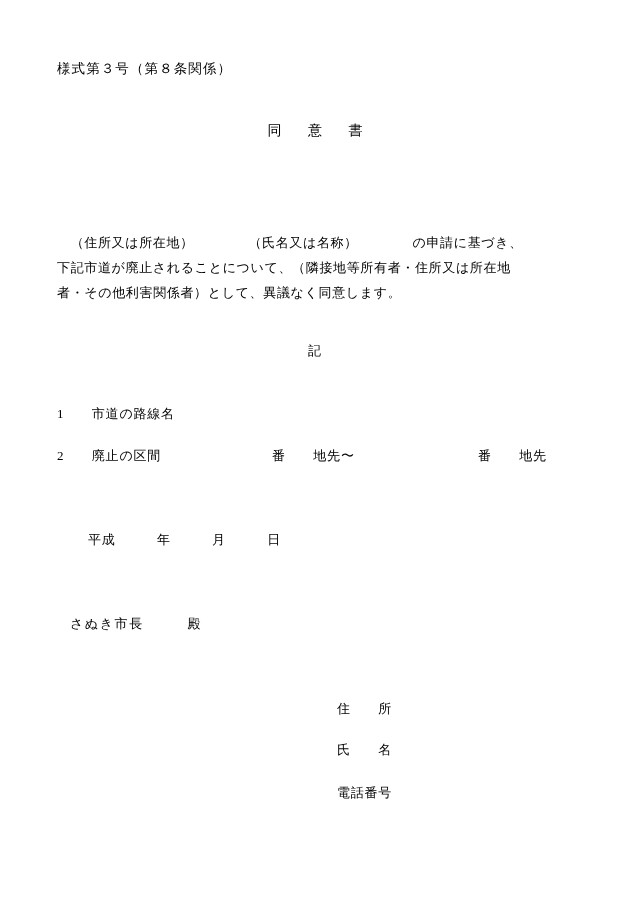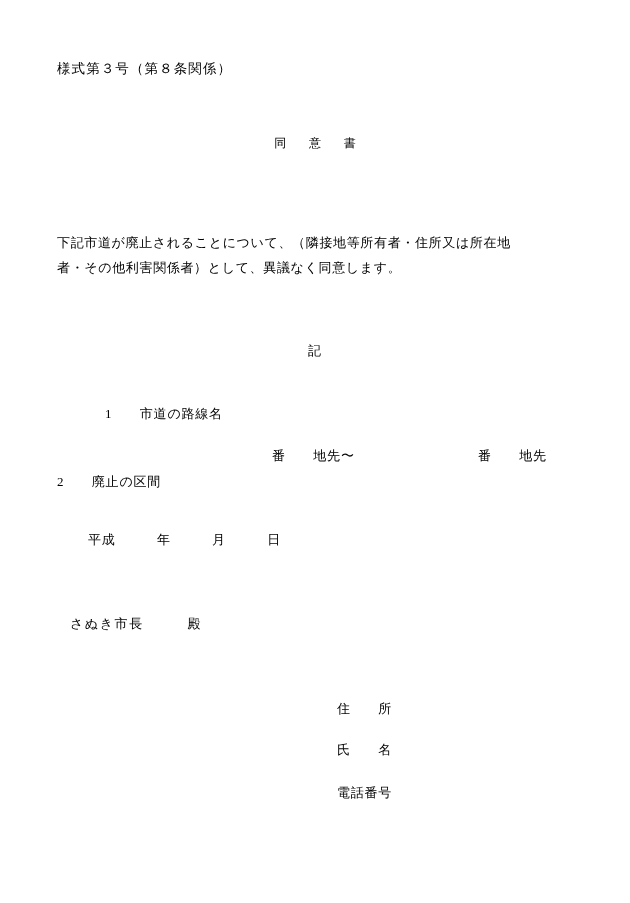--- a/index.html
+++ b/index.html
@@ -44,22 +44,22 @@
   
   #form-number {
     left: 57px;
     top: 62px;
     font-size: 13.5px;
     letter-spacing: 0.08em;
   }
 
   
   #doc-title {
-    top: 135px;
-    font-size: 12px;
+    top: 122px;
+    font-size: 14px;
     letter-spacing: 0.45em;
     text-indent: 0.45em;
   }
 
   
   #body-paragraph {
     position: absolute;
     left: 57px;
     top: 230px;
     width: 516px;
@@ -81,22 +81,22 @@
   }
 
   
   .item {
     position: absolute;
     left: 57px;
     font-size: 13px;
     letter-spacing: 0.06em;
     white-space: pre;
   }
-  #item-1 { top: 405px; margin-left: 48px; }
-  #item-2 { top: 473px; text-align: center; }
+  #item-1 { top: 405px; }
+  #item-2 { top: 447px; text-align: center; }
 
   #segment-from {
     position: absolute;
     left: 272px;
     top: 447px;
     font-size: 13px;
     letter-spacing: 0.06em;
     white-space: pre;
   }
   #segment-to {
@@ -146,20 +146,21 @@
 </head>
 <body>
 
 <div class="page">
 
   <div class="t" id="form-number">様式第３号（第８条関係）</div>
 
   <div class="center" id="doc-title">同　意　書</div>
 
   <div id="body-paragraph">
+    <span class="line">　（住所又は所在地）　　　　（氏名又は名称）　　　　の申請に基づき、</span>
     <span class="line">下記市道が廃止されることについて、（隣接地等所有者・住所又は所在地</span>
     <span class="line">者・その他利害関係者）として、異議なく同意します。</span>
   </div>
 
   <div class="center" id="ki-marker">記</div>
 
   <div class="item" id="item-1">1　　市道の路線名</div>
 
   <div class="item" id="item-2">2　　廃止の区間</div>
 

